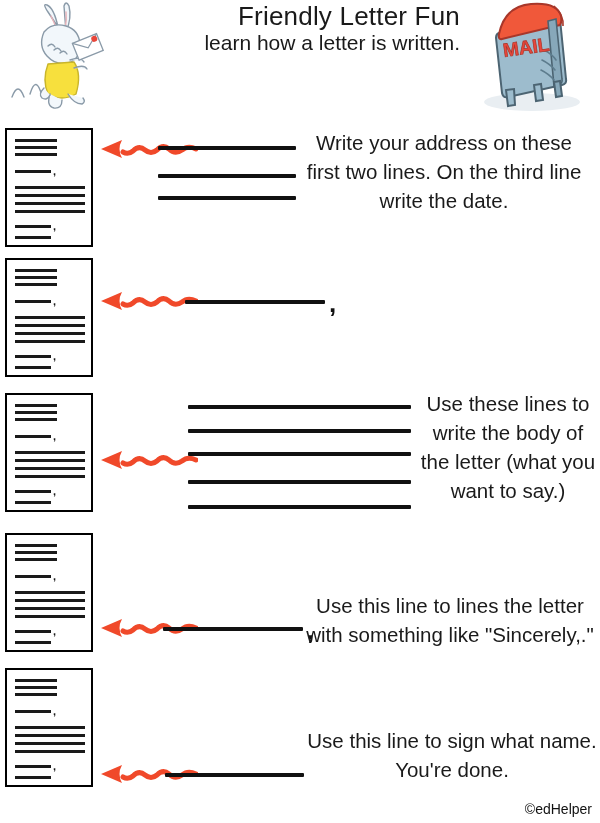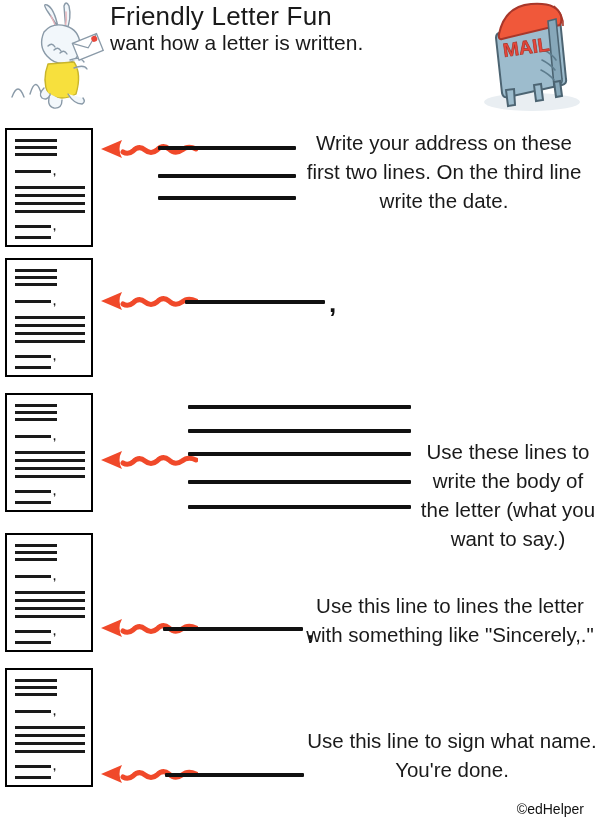--- a/index.html
+++ b/index.html
@@ -19,21 +19,21 @@
   
   #header {
     position: absolute;
     left: 0; top: 0;
     width: 600px; height: 118px;
   }
   #title-block {
     position: absolute;
     left: 110px; top: 2px;
     width: 350px;
-    text-align: left;
+    text-align: right;
   }
   #worksheet-title {
     font-size: 26px;
     font-weight: 400;
     letter-spacing: 0.2px;
     line-height: 1.08;
     margin: 0;
     color: #1a1a1a;
   }
   .subtitle-line {
@@ -134,21 +134,21 @@
     position: absolute;
     text-align: center;
     font-size: 20.5px;
     line-height: 1.42;
     color: #1a1a1a;
   }
 
   
   #footer-credit {
     position: absolute;
-    right: 16px;
+    right: 8px;
     bottom: 6px;
     font-size: 14px;
     color: #111111;
     padding-left: 22px;
   }
 </style>
 </head>
 <body>
 
 <div id="header">
@@ -186,21 +186,21 @@
       <g transform="rotate(-22 84 48)">
         <rect x="72" y="36" width="26" height="18" fill="#ffffff" stroke="#8a9aa8" stroke-width="1.3"></rect>
         <path d="M72 36 L85 46 L98 36" fill="none" stroke="#8a9aa8" stroke-width="1.1"></path>
         <circle cx="94" cy="40" r="3" fill="#e8463a"></circle>
       </g>
     </svg>
   </div>
 
   <div id="title-block">
     <h1 id="worksheet-title">Friendly Letter Fun</h1>
-    <p class="subtitle-line">want how a letter is written.</p>
+    <p class="subtitle-line">learn how a letter is written.</p>
   </div>
 
   <div id="mailbox">
     <svg width="126" height="114" viewBox="0 0 126 114">
 
       <ellipse cx="64" cy="100" rx="48" ry="9" fill="#e9eef2"></ellipse>
 
       <path d="M28 36 q0 -4 3 -5 l56 -17 q4 -1 5 3 l6 60 q1 5 -4 6 l-54 12 q-5 1 -6 -4 z" fill="#9dbccd" stroke="#4c6472" stroke-width="2" stroke-linejoin="round"></path>
 
       <path d="M31 32 q6 -28 32 -30 q26 -2 30 12 q1 6 -1 9 l-58 14 q-4 1 -3 -5 z" fill="#f0583a" stroke="#a8372a" stroke-width="2" stroke-linejoin="round"></path>
@@ -313,21 +313,21 @@
   </div>
 
   <div class="write-lines" style="left:188px; top:14px;">
     <div class="wline" style="left:0; top:6px;   width:223px;"></div>
     <div class="wline" style="left:0; top:30px;  width:223px;"></div>
     <div class="wline" style="left:0; top:53px;  width:223px;"></div>
     <div class="wline" style="left:0; top:81px;  width:223px;"></div>
     <div class="wline" style="left:0; top:106px; width:223px;"></div>
   </div>
 
-  <div class="instruction" style="left:418px; top:4px; width:180px;margin-top:48px;">Use these lines to write the body of the letter (what you want to say.)</div>
+  <div class="instruction" style="left:418px; top:4px; width:180px;">Use these lines to write the body of the letter (what you want to say.)</div>
 </div>
 
 <div class="section-row" id="row-3">
 
   <div class="letter-thumb">
     <div class="lt-line lt-addr1"></div>
     <div class="lt-line lt-addr2"></div>
     <div class="lt-line lt-addr3"></div>
     <div class="lt-line lt-greet"></div>
     <div class="lt-comma lt-greet-comma">,</div>

